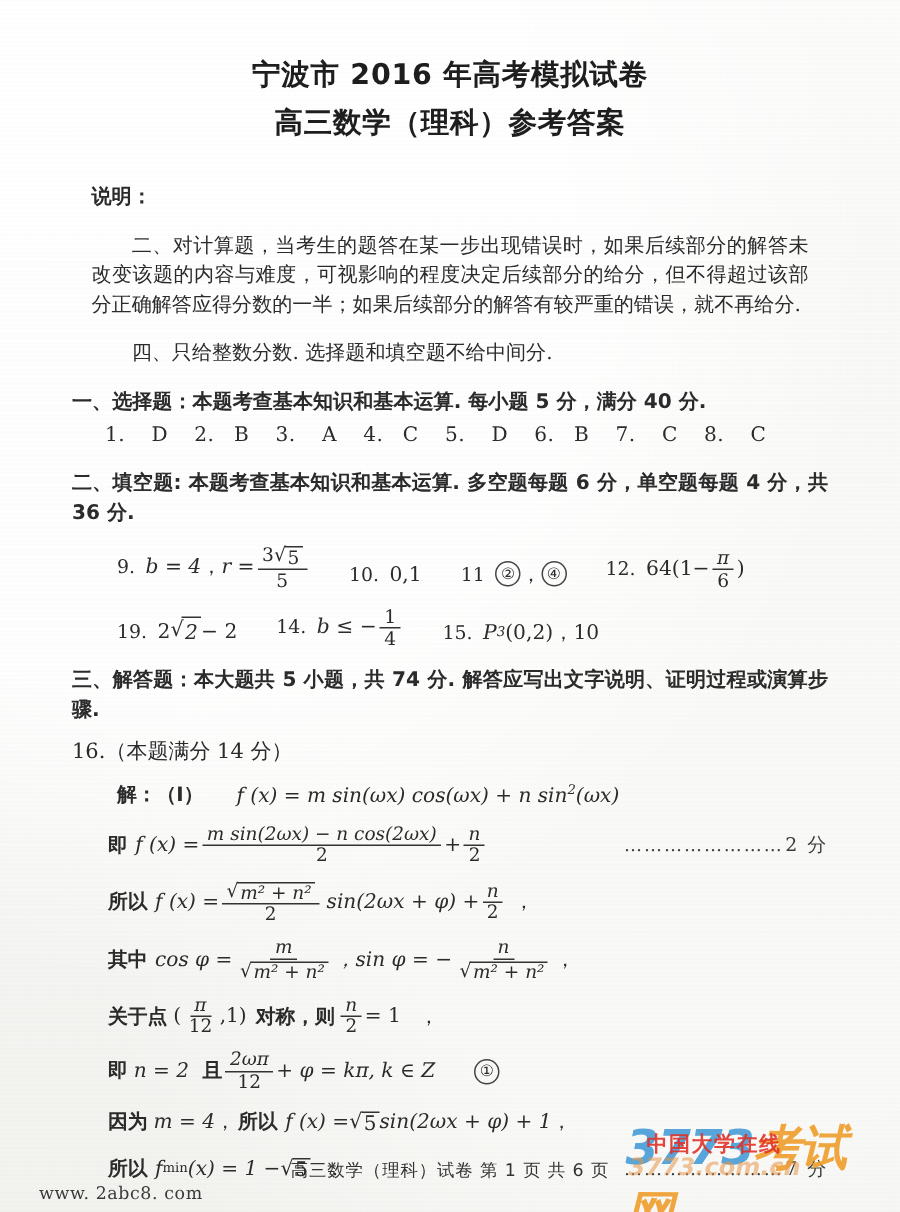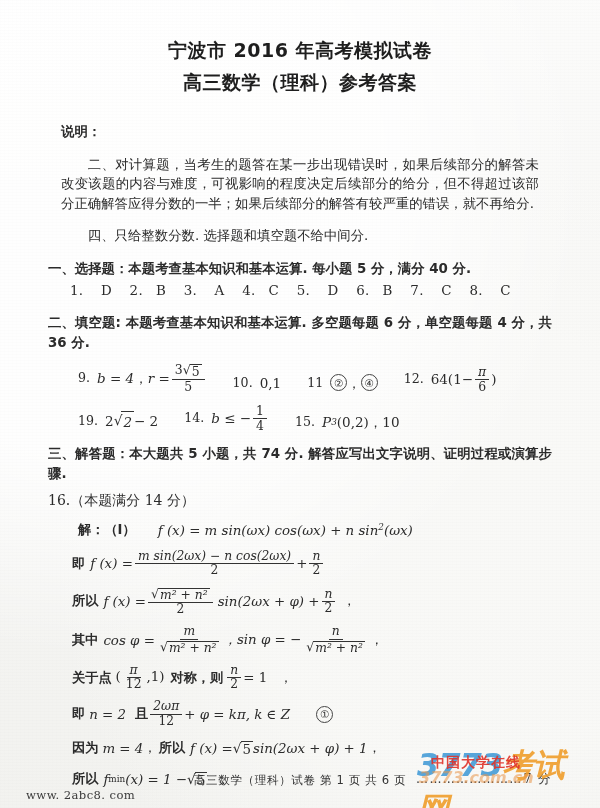--- a/index.html
+++ b/index.html
@@ -229,20 +229,21 @@
         <span class="it" style="margin-left:5px">f (x) =</span>
         <span class="frac">
           <span class="nu it">m sin(2ωx) − n cos(2ωx)</span>
           <span class="de">2</span>
         </span>
         <span>+</span>
         <span class="frac">
           <span class="nu it">n</span>
           <span class="de">2</span>
         </span>
+        <span class="dots"><span>……………………</span><span class="score">2 分</span></span>
       </div>
 
       <div class="row indent2">
         <span class="cn">所以</span>
         <span class="it" style="margin-left:5px">f (x) =</span>
         <span class="frac">
           <span class="nu"><span class="sqrt">
                 <span class="rad">√</span>
                 <span class="bod it">m² + n²</span>
               </span></span>

